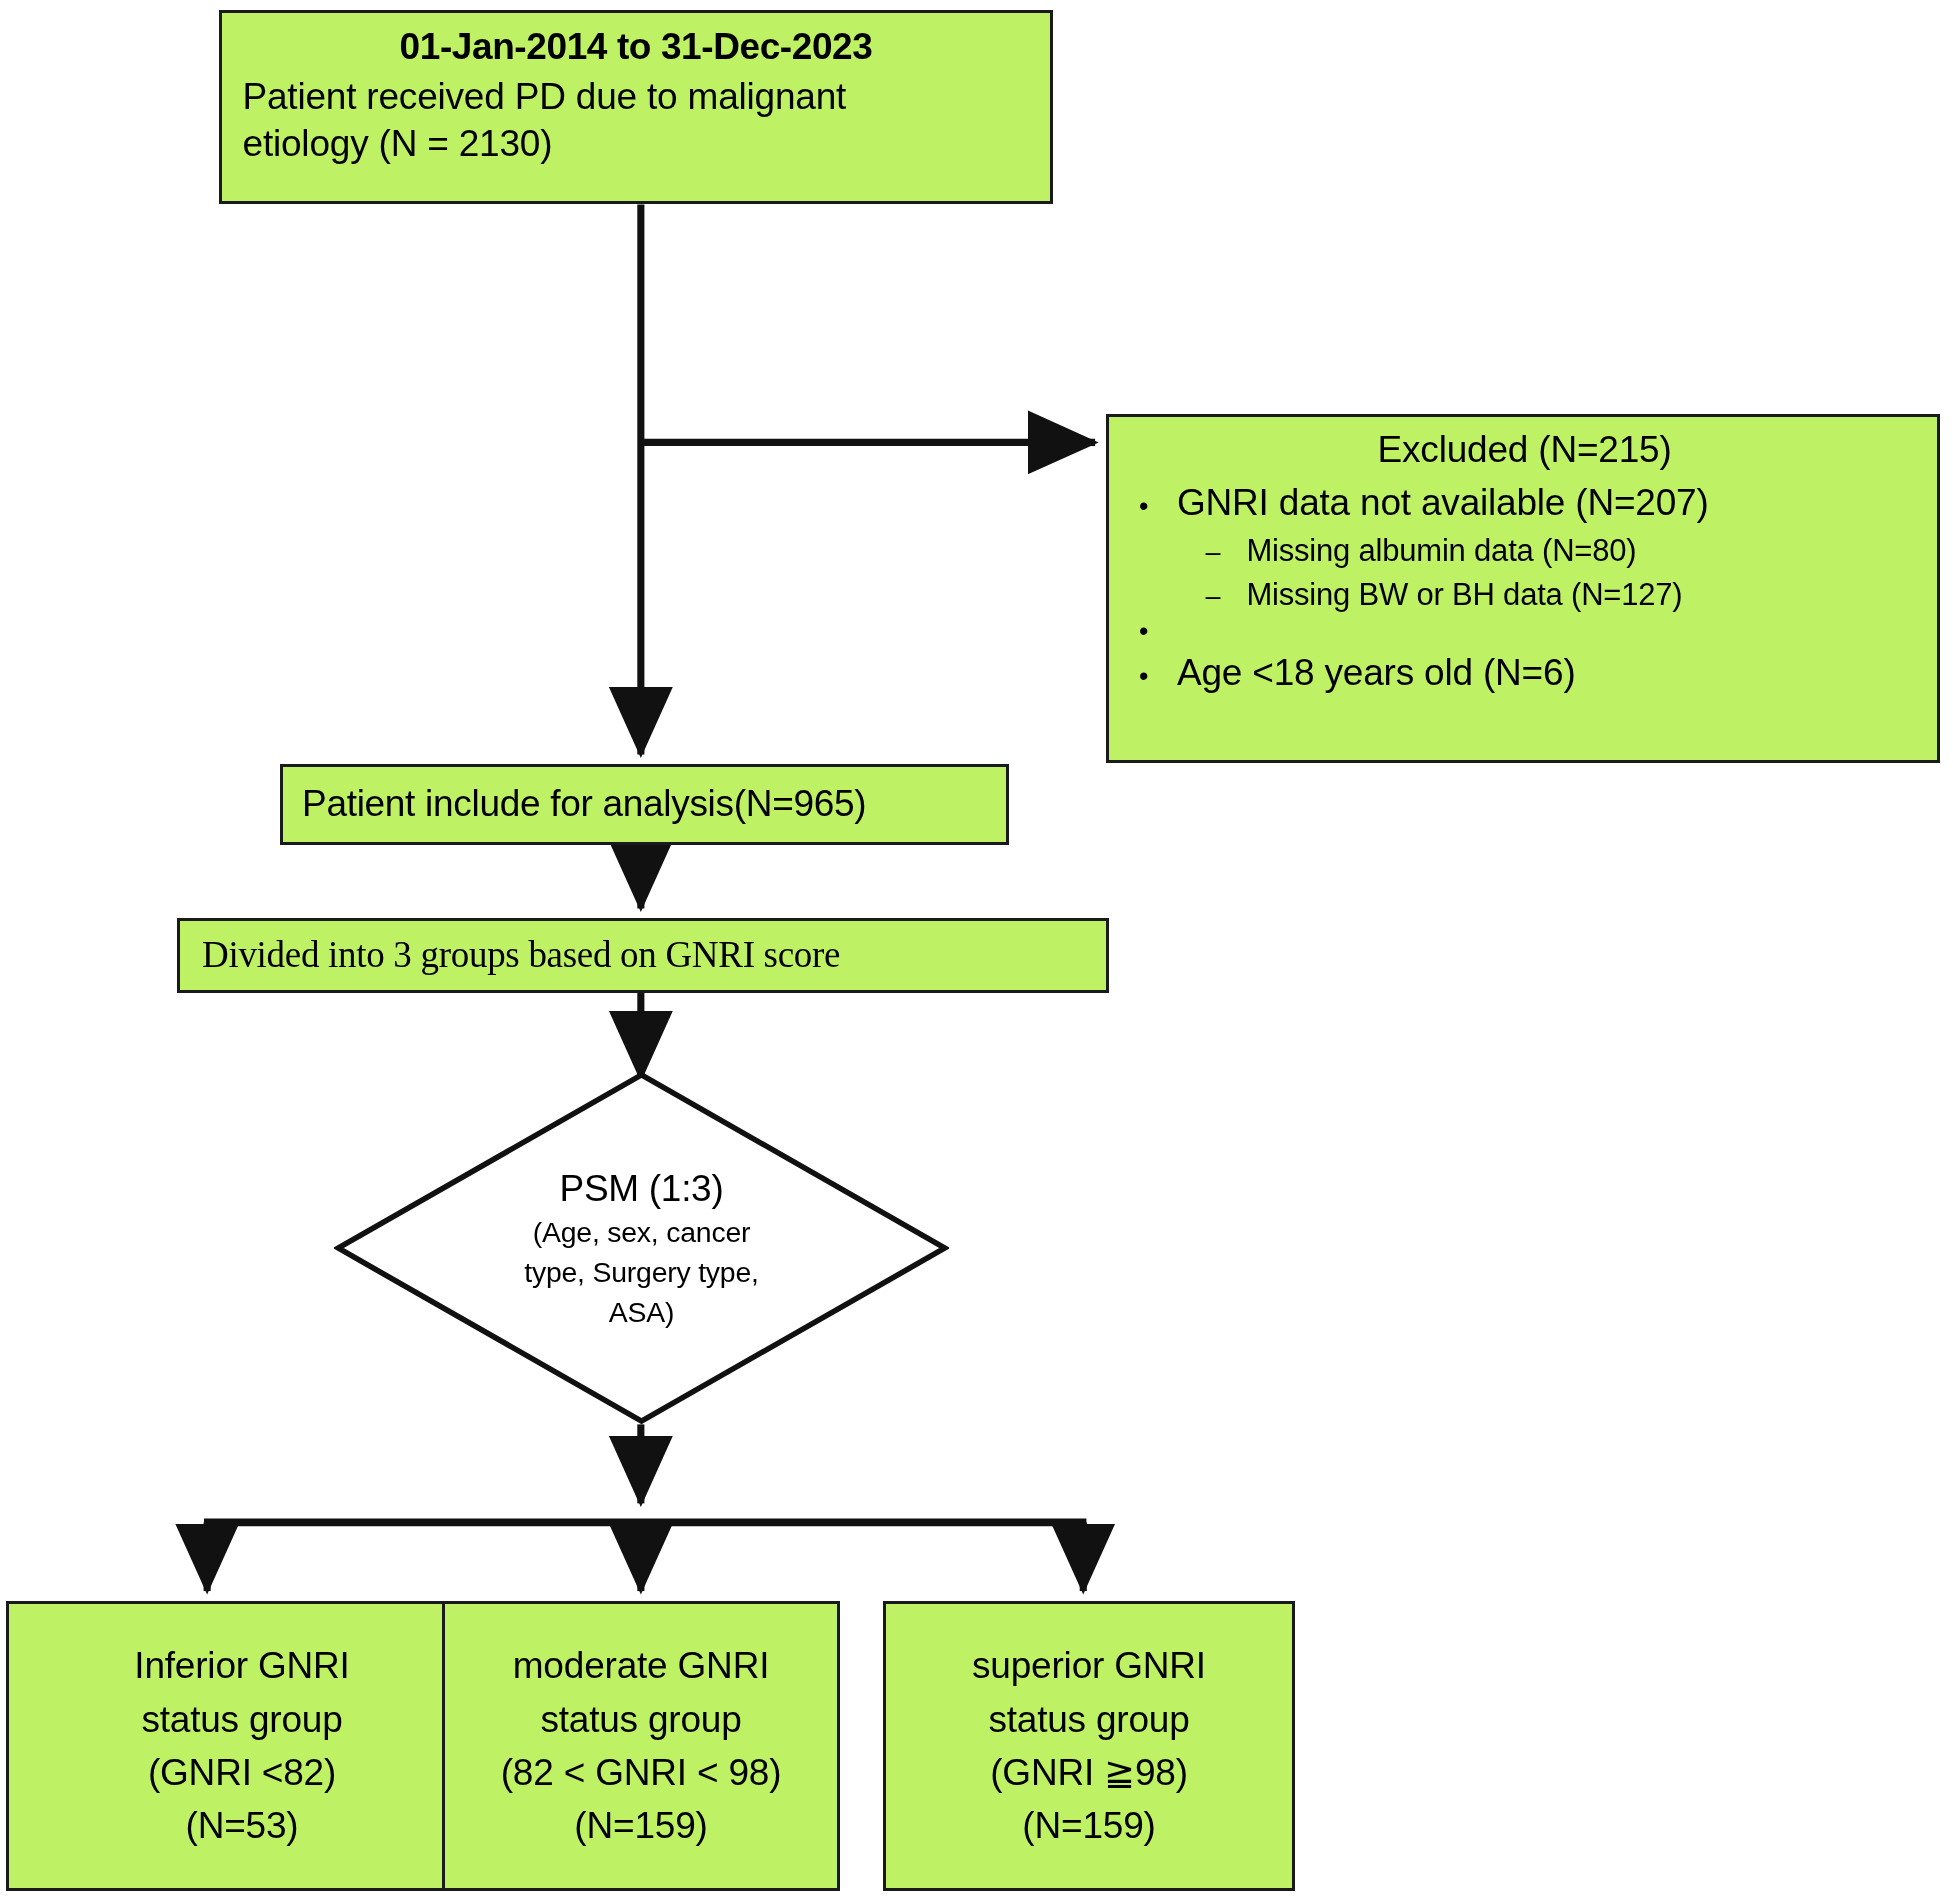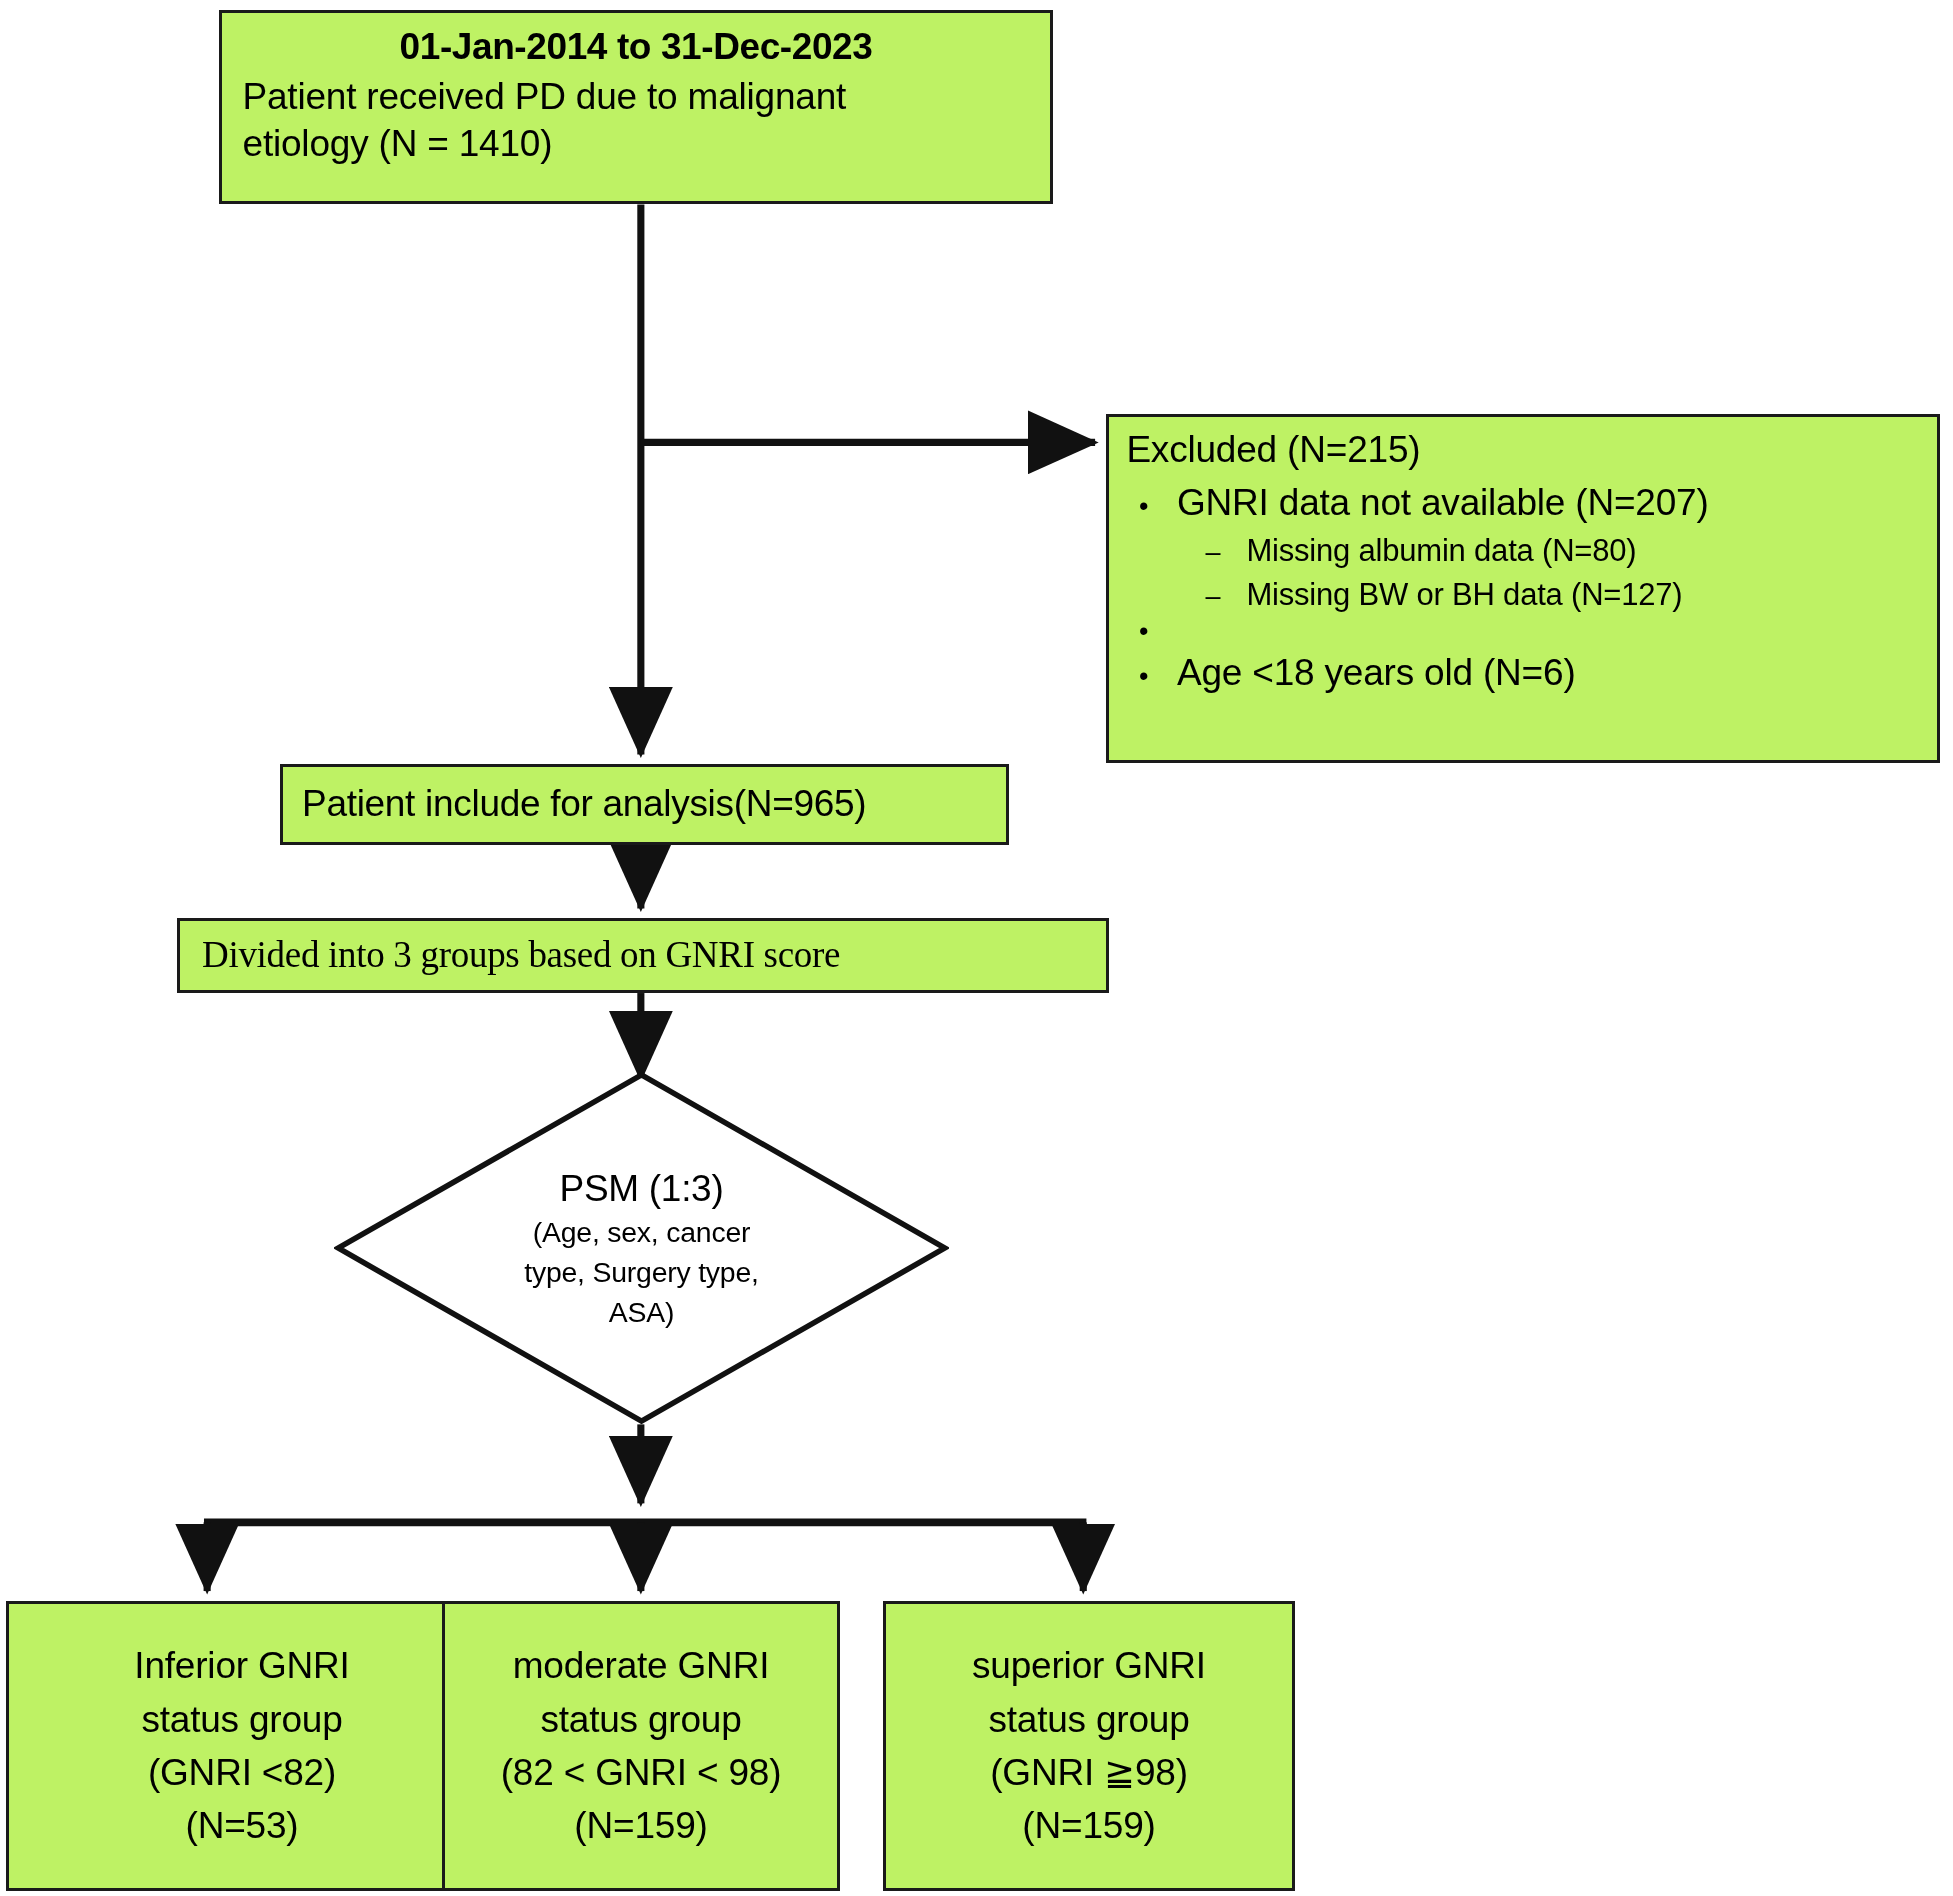--- a/index.html
+++ b/index.html
@@ -64,20 +64,21 @@
     width: 834px;
     height: 349px;
     padding: 11px 14.2px 8px 17.4px;
     justify-content: flex-start;
   }
   #box-excluded .ex-head {
     font-size: 37px;
     line-height: 1.2;
     letter-spacing: -0.2px;
     margin-bottom: 3.2px;
+    text-align: center;
   }
   .bul-l1 {
     display: flex;
     align-items: baseline;
     font-size: 37px;
     line-height: 1.22;
     letter-spacing: -0.2px;
     margin-top: 4.7px;
     padding-left: 12.6px;
   }
@@ -229,21 +230,21 @@
 
     <line x1="811" y1="1927" x2="811" y2="2014" stroke="#111111" stroke-width="9" marker-end="url(#ah)"></line>
 
     <line x1="1371" y1="1927" x2="1371" y2="2014" stroke="#111111" stroke-width="9" marker-end="url(#ah)"></line>
   </svg>
 
   <div class="node" id="box-cohort">
     <span class="ttl line-txt">01-Jan-2014 to 31-Dec-2023</span>
     <div class="bdy">
       <span class="line-txt">Patient received PD due to malignant</span>
-      <span class="line-txt">etiology (N = 1410)</span>
+      <span class="line-txt">etiology (N = 2130)</span>
     </div>
   </div>
 
   <div class="node" id="box-excluded">
     <span class="ex-head line-txt">Excluded (N=215)</span>
 
     <div class="bul-l1">
       <span class="mk">•</span>
       <span>GNRI data not available (N=207)</span>
     </div>

